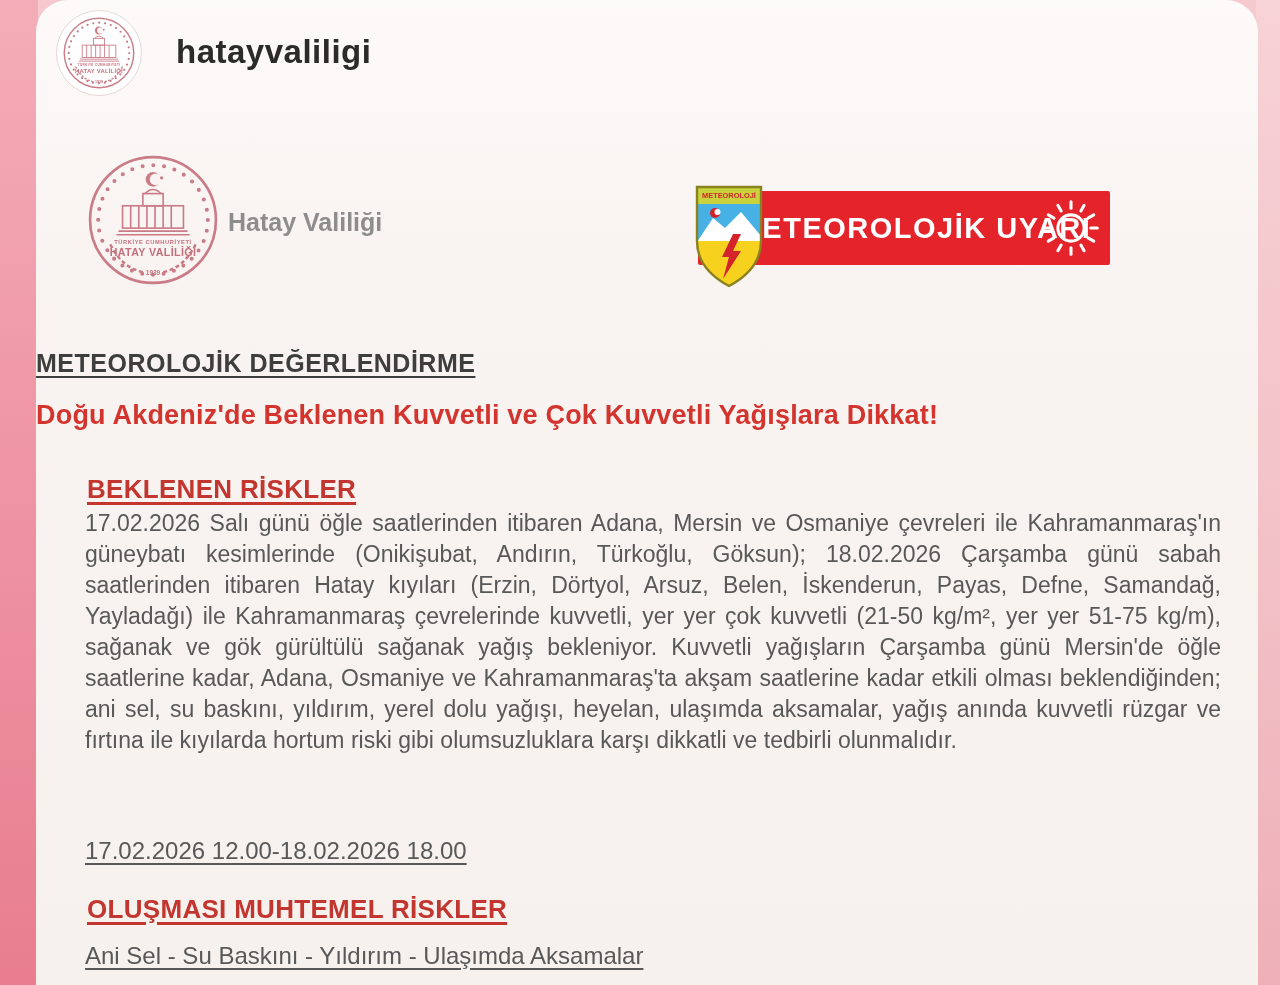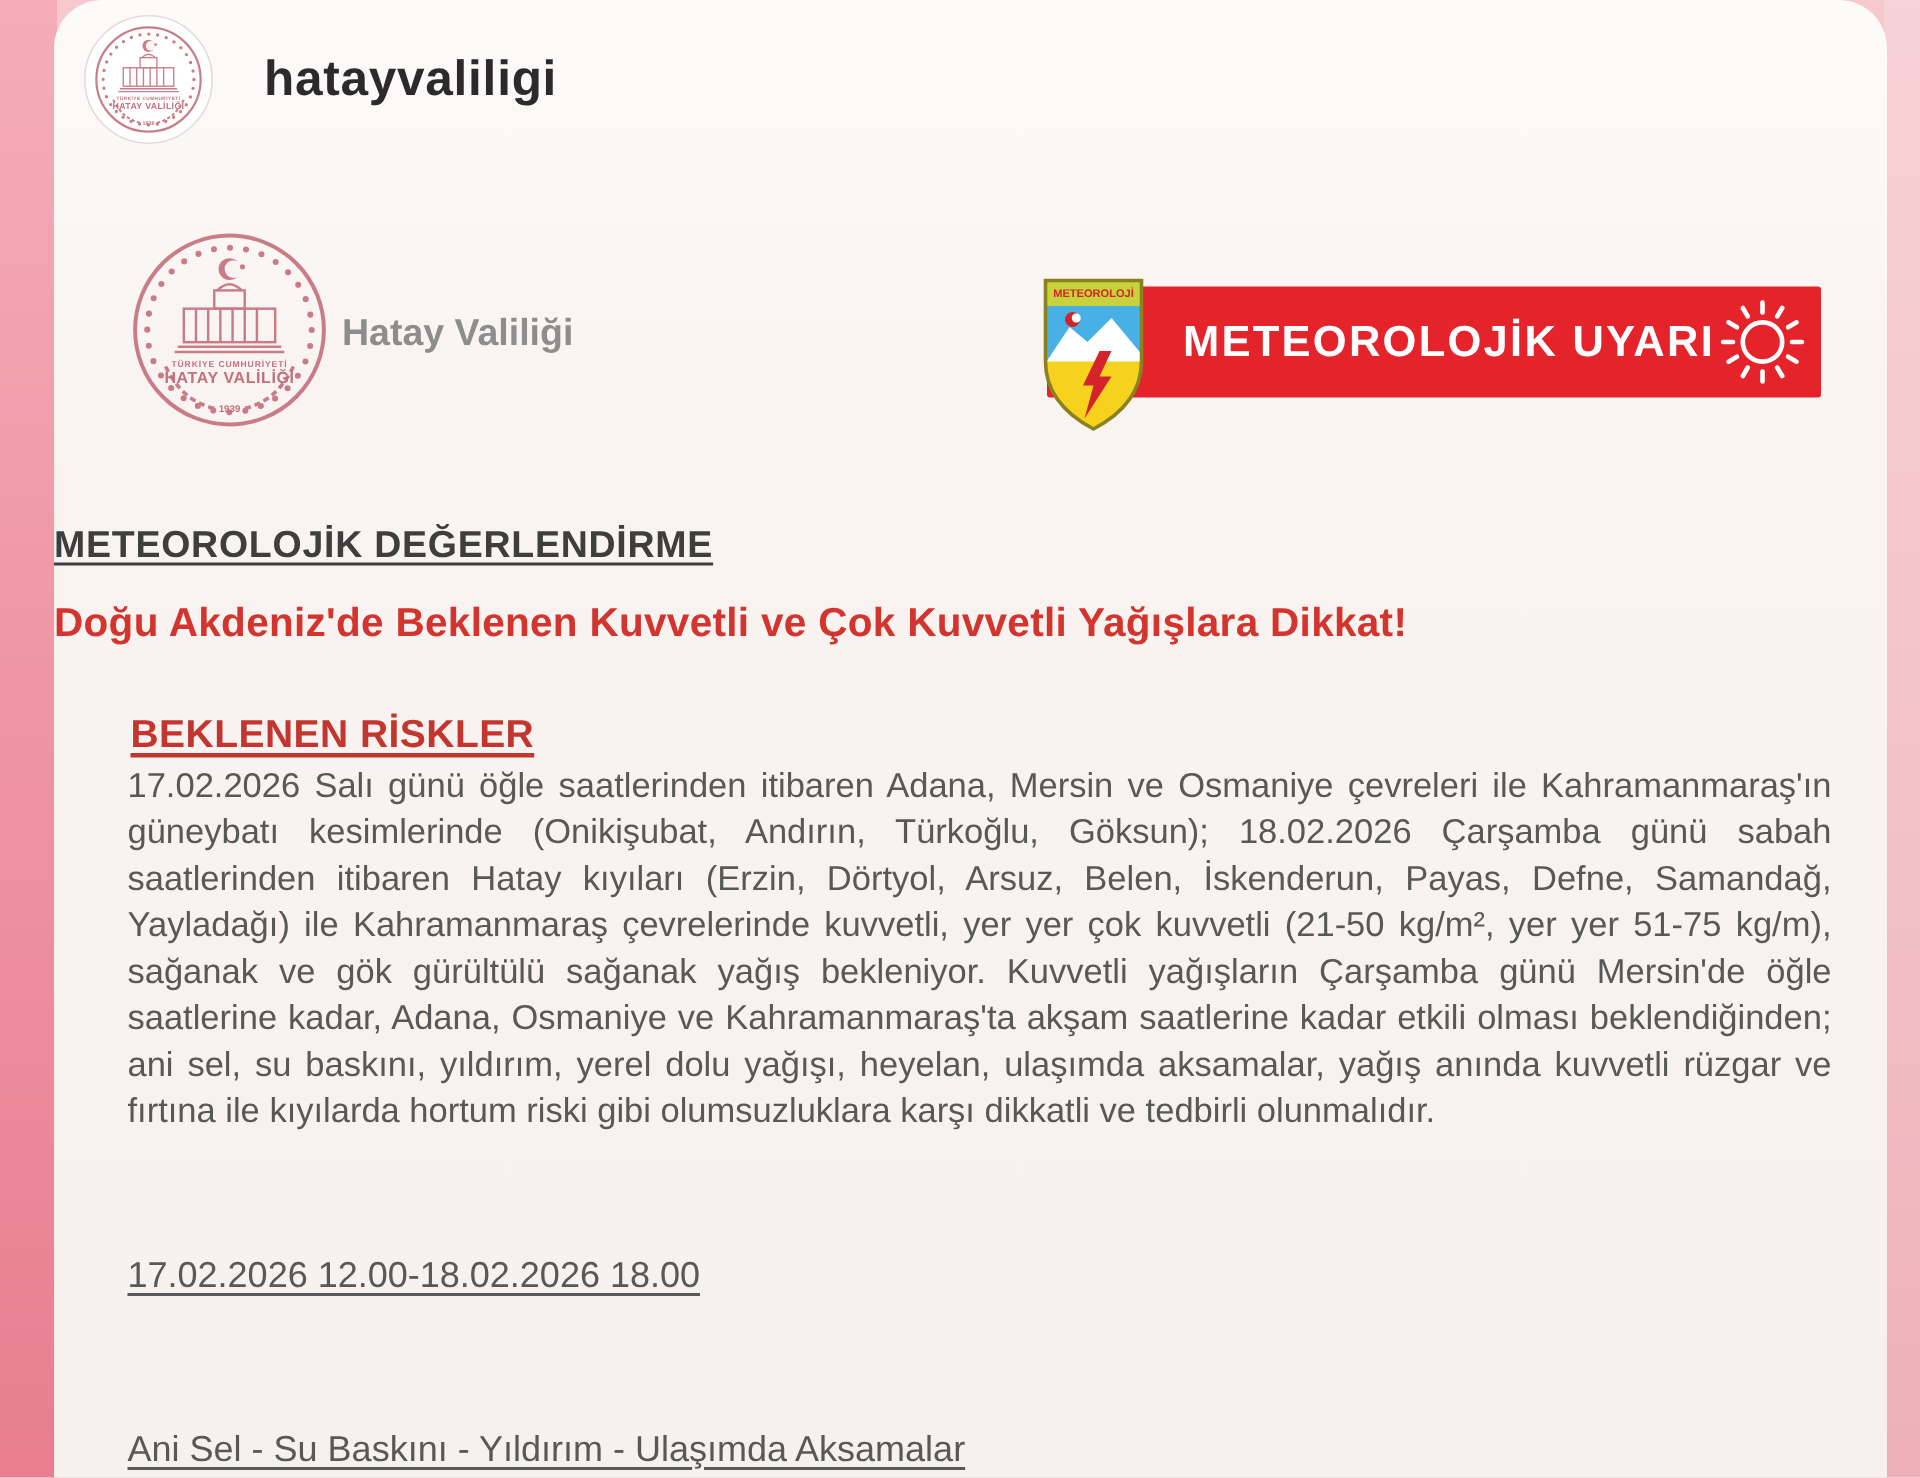--- a/index.html
+++ b/index.html
@@ -22,21 +22,21 @@
     display:flex;align-items:center;justify-content:center;cursor:pointer;}
   .username{position:absolute;left:140px;top:33px;font-size:33px;font-weight:700;
     color:#2b2b2b;letter-spacing:.5px;cursor:pointer;}
 
   
   .letterhead-seal{position:absolute;left:50px;top:153px;width:134px;height:134px;}
   .org-block{position:absolute;left:192px;top:201px;}
   .org-country{font-size:26px;font-weight:700;color:#595959;letter-spacing:.3px;}
   .org-office{font-size:25px;font-weight:700;color:#8d8d8d;margin-top:7px;}
 
-  .banner{position:absolute;left:662px;top:191px;width:516px;height:74px;
+  .banner{position:absolute;left:662px;top:191px;width:412px;height:74px;
     background:#e4232b;display:flex;align-items:center;justify-content:center;
     padding:0 80px 0 100px;box-sizing:border-box;border-radius:2px;}
   .banner-label{font-size:29px;font-weight:700;color:#ffffff;letter-spacing:1.5px;white-space:nowrap;}
   .shield{position:absolute;left:-7px;top:-9px;width:76px;height:107px;}
   .sun{position:absolute;right:9px;top:7px;width:60px;height:60px;}
 
   
   .doc-heading{position:absolute;left:0;top:349px;width:100%;
     font-size:25px;font-weight:700;color:#3e3e3e;letter-spacing:.5px;
     text-decoration:underline;text-decoration-thickness:2px;text-underline-offset:4px;}
@@ -48,21 +48,21 @@
     text-underline-offset:4px;}
   .h-event{top:474px;}
   .h-time{top:787px;}
   .h-risks{top:894px;}
 
   .body-par{position:absolute;left:49px;top:508px;width:1136px;
     font-size:23px;line-height:31px;color:#585858;text-align:justify;}
   .gray-underline{position:absolute;left:49px;font-size:24px;color:#585858;
     text-decoration:underline;text-decoration-thickness:1.5px;text-underline-offset:4px;}
   .v-time{top:837px;}
-  .v-risks{top:942px;margin-top:11px;}
+  .v-risks{top:942px;}
 
   svg text{font-family:"Liberation Sans","DejaVu Sans",sans-serif;}
 </style>
 </head>
 <body>
 
 <svg width="0" height="0" style="position:absolute" aria-hidden="true">
   <symbol id="seal-sym" viewBox="0 0 132 132">
     <g stroke="#c4707c" fill="none" opacity="0.9">
       <circle cx="66" cy="66" r="62" stroke-width="2.6"></circle>
@@ -160,16 +160,17 @@
 
   <div class="doc-title">Doğu Akdeniz'de Beklenen Kuvvetli ve Çok Kuvvetli Yağışlara Dikkat!</div>
 
   <div class="red-heading h-event">BEKLENEN RİSKLER</div>
 
   <div class="body-par">17.02.2026 Salı günü öğle saatlerinden itibaren Adana, Mersin ve Osmaniye çevreleri ile Kahramanmaraş'ın güneybatı kesimlerinde (Onikişubat, Andırın, Türkoğlu, Göksun); 18.02.2026 Çarşamba günü sabah saatlerinden itibaren Hatay kıyıları (Erzin, Dörtyol, Arsuz, Belen, İskenderun, Payas, Defne, Samandağ, Yayladağı) ile Kahramanmaraş çevrelerinde kuvvetli, yer yer çok kuvvetli (21-50 kg/m², yer yer 51-75 kg/m), sağanak ve gök gürültülü sağanak yağış bekleniyor. Kuvvetli yağışların Çarşamba günü Mersin'de öğle saatlerine kadar, Adana, Osmaniye ve Kahramanmaraş'ta akşam saatlerine kadar etkili olması beklendiğinden; ani sel, su baskını, yıldırım, yerel dolu yağışı, heyelan, ulaşımda aksamalar, yağış anında kuvvetli rüzgar ve fırtına ile kıyılarda hortum riski gibi olumsuzluklara karşı dikkatli ve tedbirli olunmalıdır.</div>
 
 
   <div class="gray-underline v-time">17.02.2026 12.00-18.02.2026 18.00</div>
 
+  <div class="red-heading h-risks">OLUŞMASI MUHTEMEL RİSKLER</div>
 
   <div class="gray-underline v-risks">Ani Sel - Su Baskını - Yıldırım - Ulaşımda Aksamalar</div>
 
 </div>
 
 </body></html>

